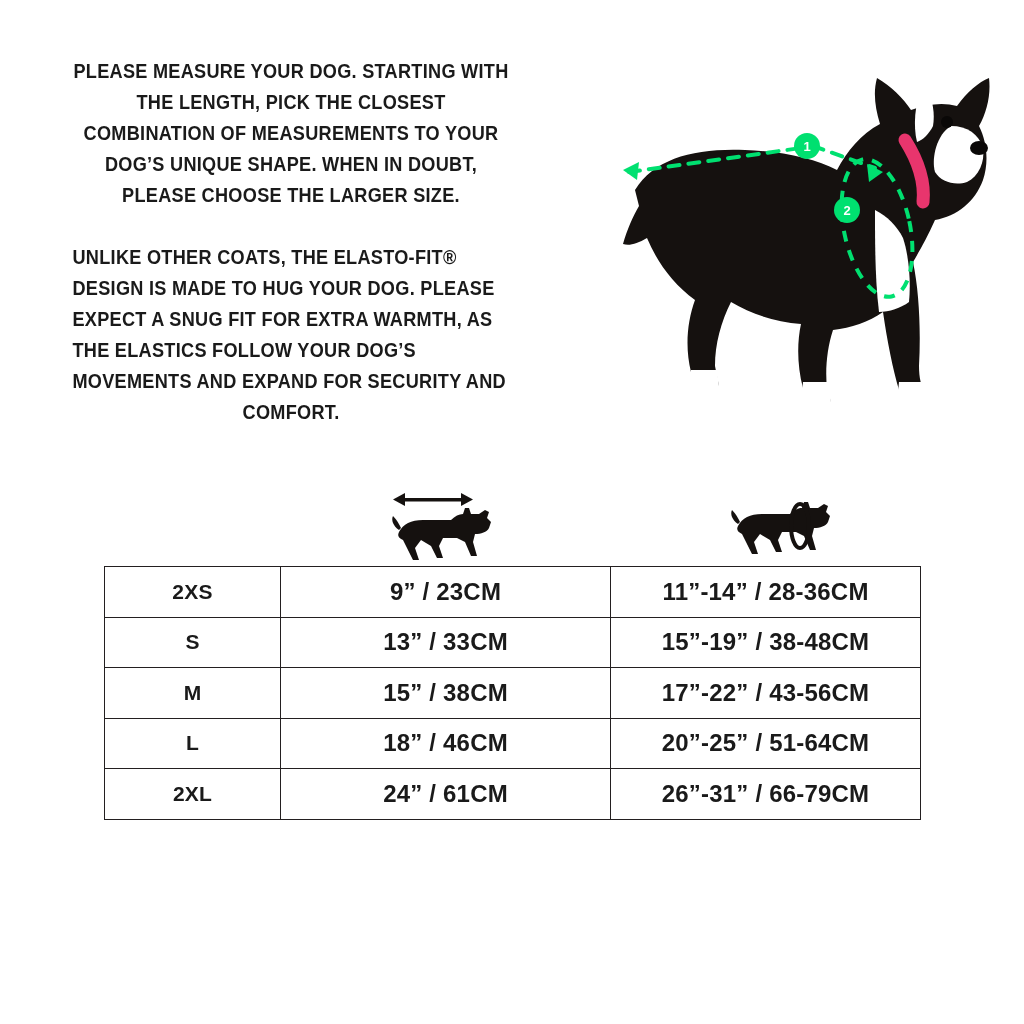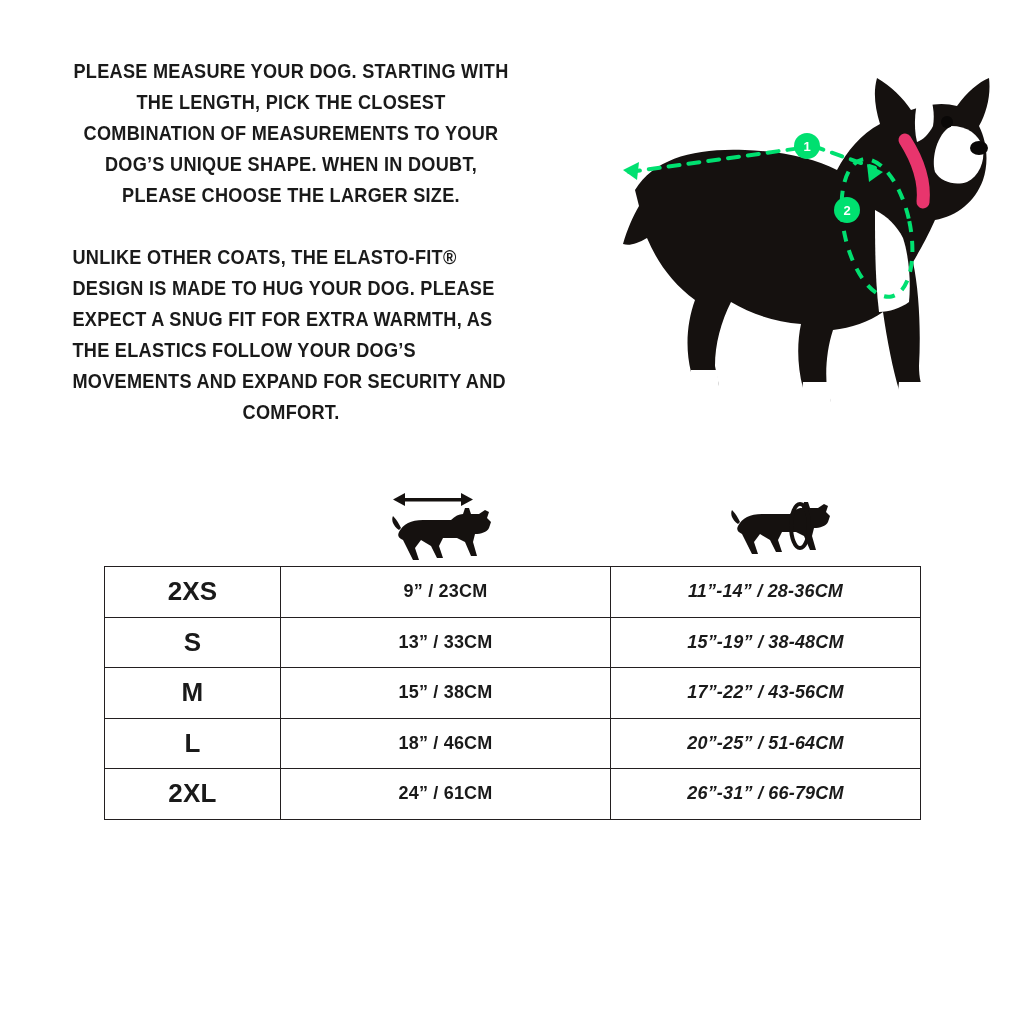--- a/index.html
+++ b/index.html
@@ -79,31 +79,31 @@
     top: 566px;
     width: 816px;
     border-collapse: collapse;
     table-layout: fixed;
   }
   .sizetable td {
     border: 1px solid #231f20;
     height: 50.5px;
     text-align: center;
     vertical-align: middle;
-    font-size: 18px;
+    font-size: 24px;
     font-weight: 600;
     text-transform: uppercase;
     letter-spacing: 0.2px;
     color: #1a1a1a;
     padding: 0 4px;
     white-space: nowrap;
   }
-  .sizetable td.size  { width: 176px; font-size: 26px; }
+  .sizetable td.size  { width: 176px; font-size: 21px; }
   .sizetable td.len   { width: 330px; }
-  .sizetable td.gir   { width: 310px; font-style: italic; }
+  .sizetable td.gir   { width: 310px; }
 
   .measure-num {
     font-family: "Liberation Sans", sans-serif;
   }
 </style>
 </head>
 <body>
 
 <div id="page">
 

